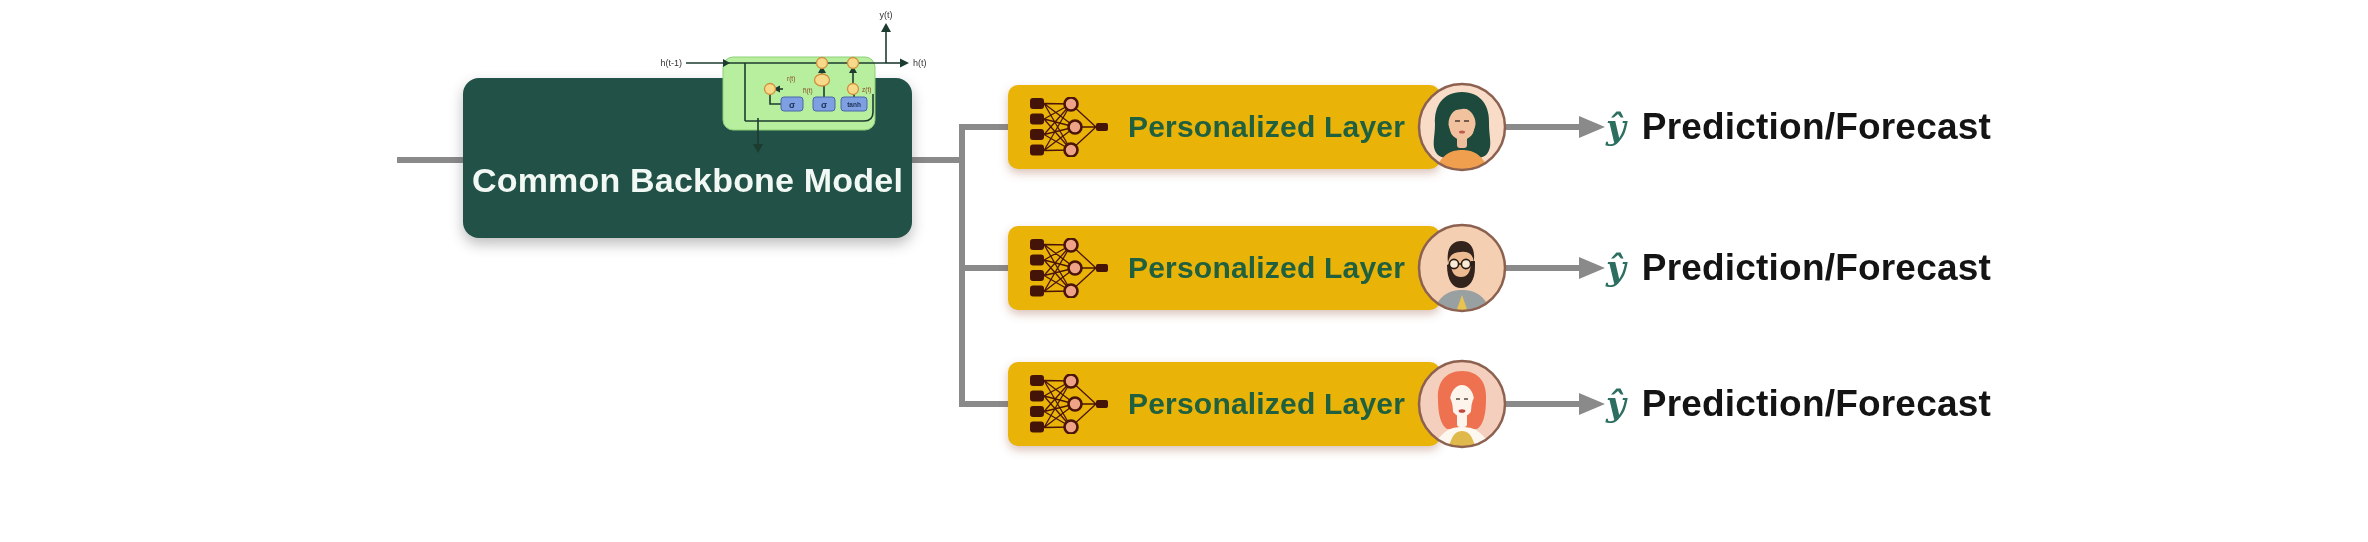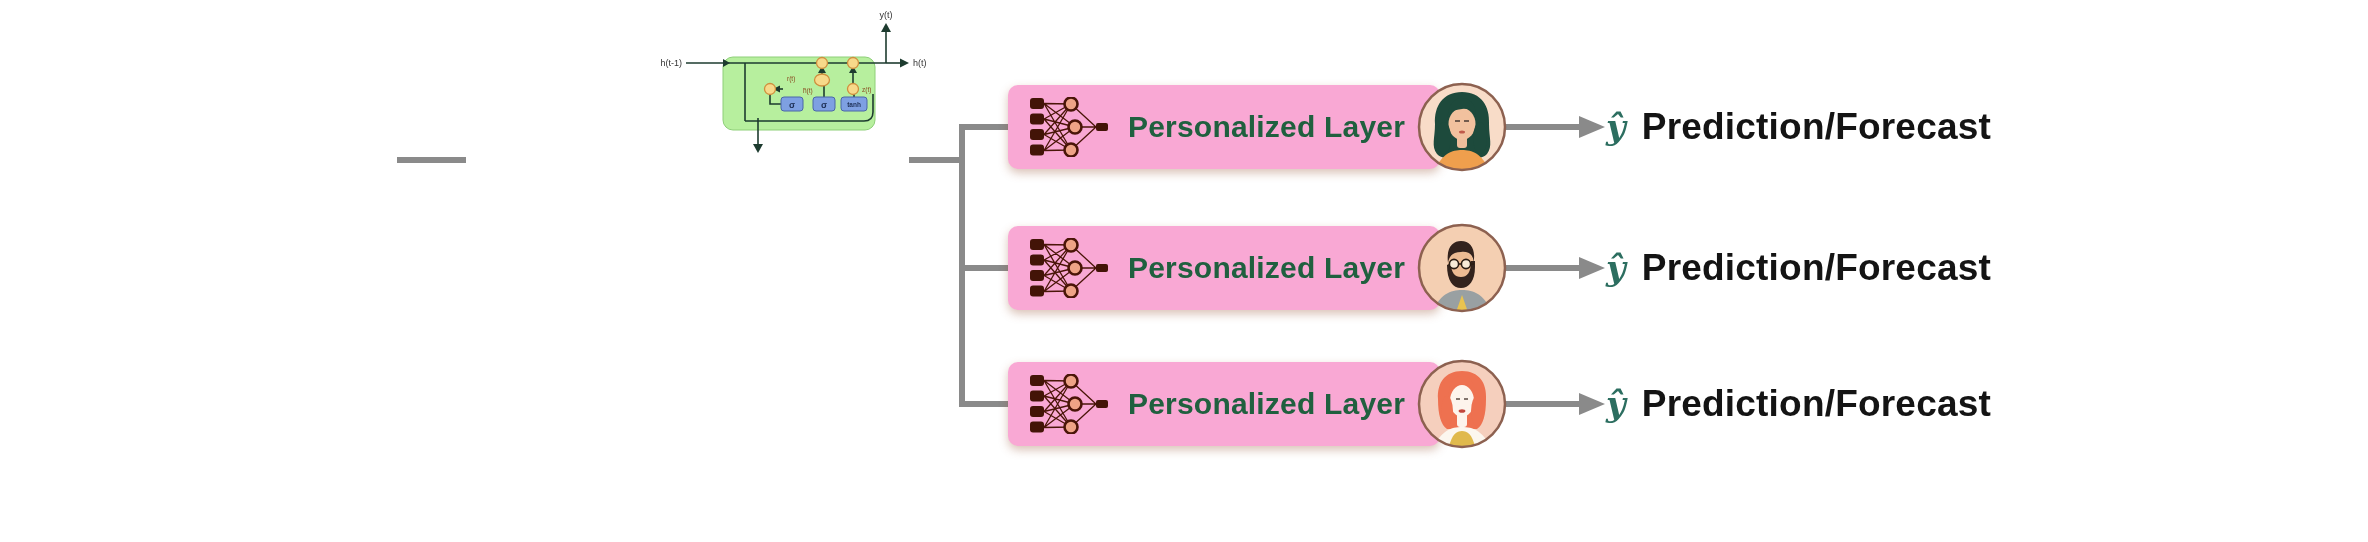--- a/index.html
+++ b/index.html
@@ -18,21 +18,21 @@
   .backbone-label {
     color:#f2f8f4; font-size:34px; font-weight:700; letter-spacing:.2px;
     transform:translateY(22px); white-space:nowrap;
   }
 
   .gru { position:absolute; left:640px; top:0; z-index:3; }
   .gru text { font-family:"Liberation Sans", sans-serif; }
 
   .prow {
     position:absolute; left:1008px; width:432px; height:84px;
-    background:#f9a8d4; border-radius:10px;
+    background:#eab308; border-radius:10px;
     box-shadow:0 4px 10px rgba(150,80,50,.35);
     z-index:2; display:flex; align-items:center;
   }
   .prow .nn { margin-left:22px; flex:0 0 auto; }
   .prow-label {
     color:#20603f; font-size:30px; font-weight:700; margin-left:18px;
     letter-spacing:.2px; white-space:nowrap;
   }
   .r1 { top:85px; } .r2 { top:226px; } .r3 { top:362px; }
 
@@ -67,20 +67,23 @@
       <line x1="1503" y1="268" x2="1581" y2="268"></line>
       <line x1="1503" y1="404" x2="1581" y2="404"></line>
     </g>
     <g fill="#8a8a8a">
       <polygon points="1605,127 1579,116 1579,138"></polygon>
       <polygon points="1605,268 1579,257 1579,279"></polygon>
       <polygon points="1605,404 1579,393 1579,415"></polygon>
     </g>
   </svg>
 
+  <div class="backbone">
+    <span class="backbone-label">Common Backbone Model</span>
+  </div>
 
   <svg class="gru" width="310" height="160" viewBox="0 0 310 160">
     <rect x="83" y="57" width="152" height="73" rx="10" fill="#b7ef9e" stroke="#8ecf79" stroke-width="1"></rect>
 
     <g stroke="#1d3b2f" stroke-width="1.6" fill="none">
       <line x1="46" y1="63" x2="246" y2="63"></line>
       <line x1="246" y1="63" x2="246" y2="30"></line>
       <line x1="246" y1="63" x2="262" y2="63"></line>
       <line x1="105" y1="63" x2="105" y2="121"></line>
       <path d="M105 121 H224 Q233 121 233 112 V94"></path>

